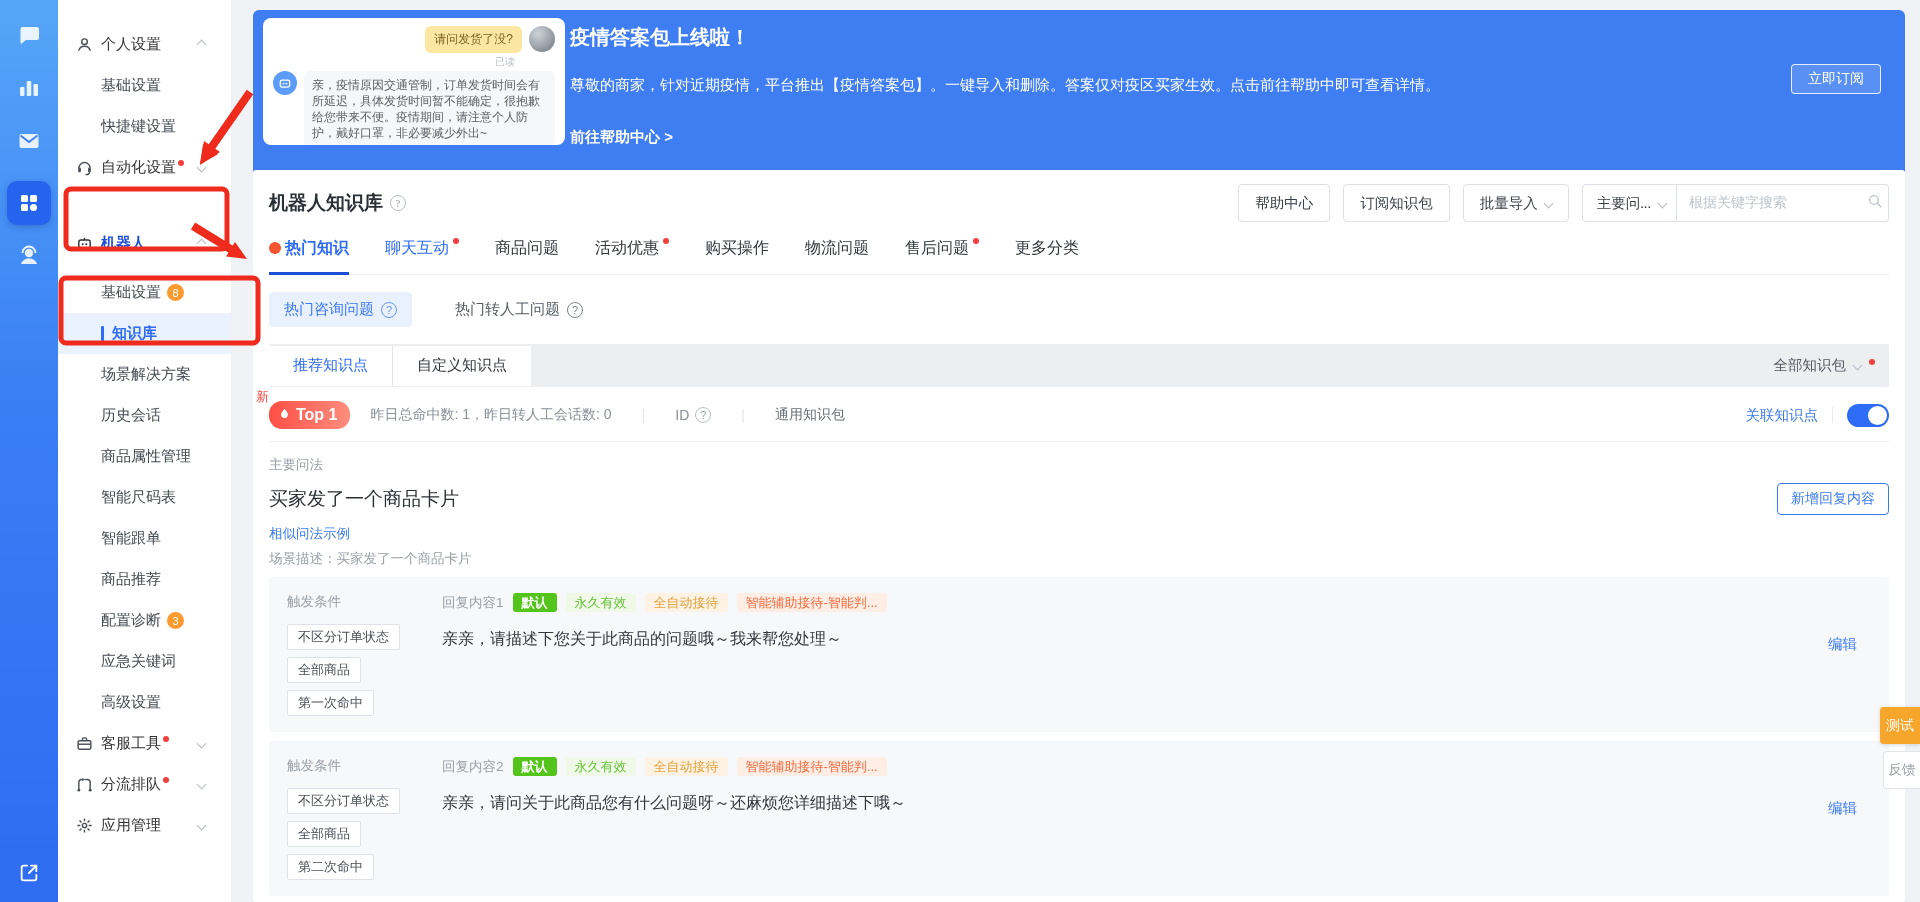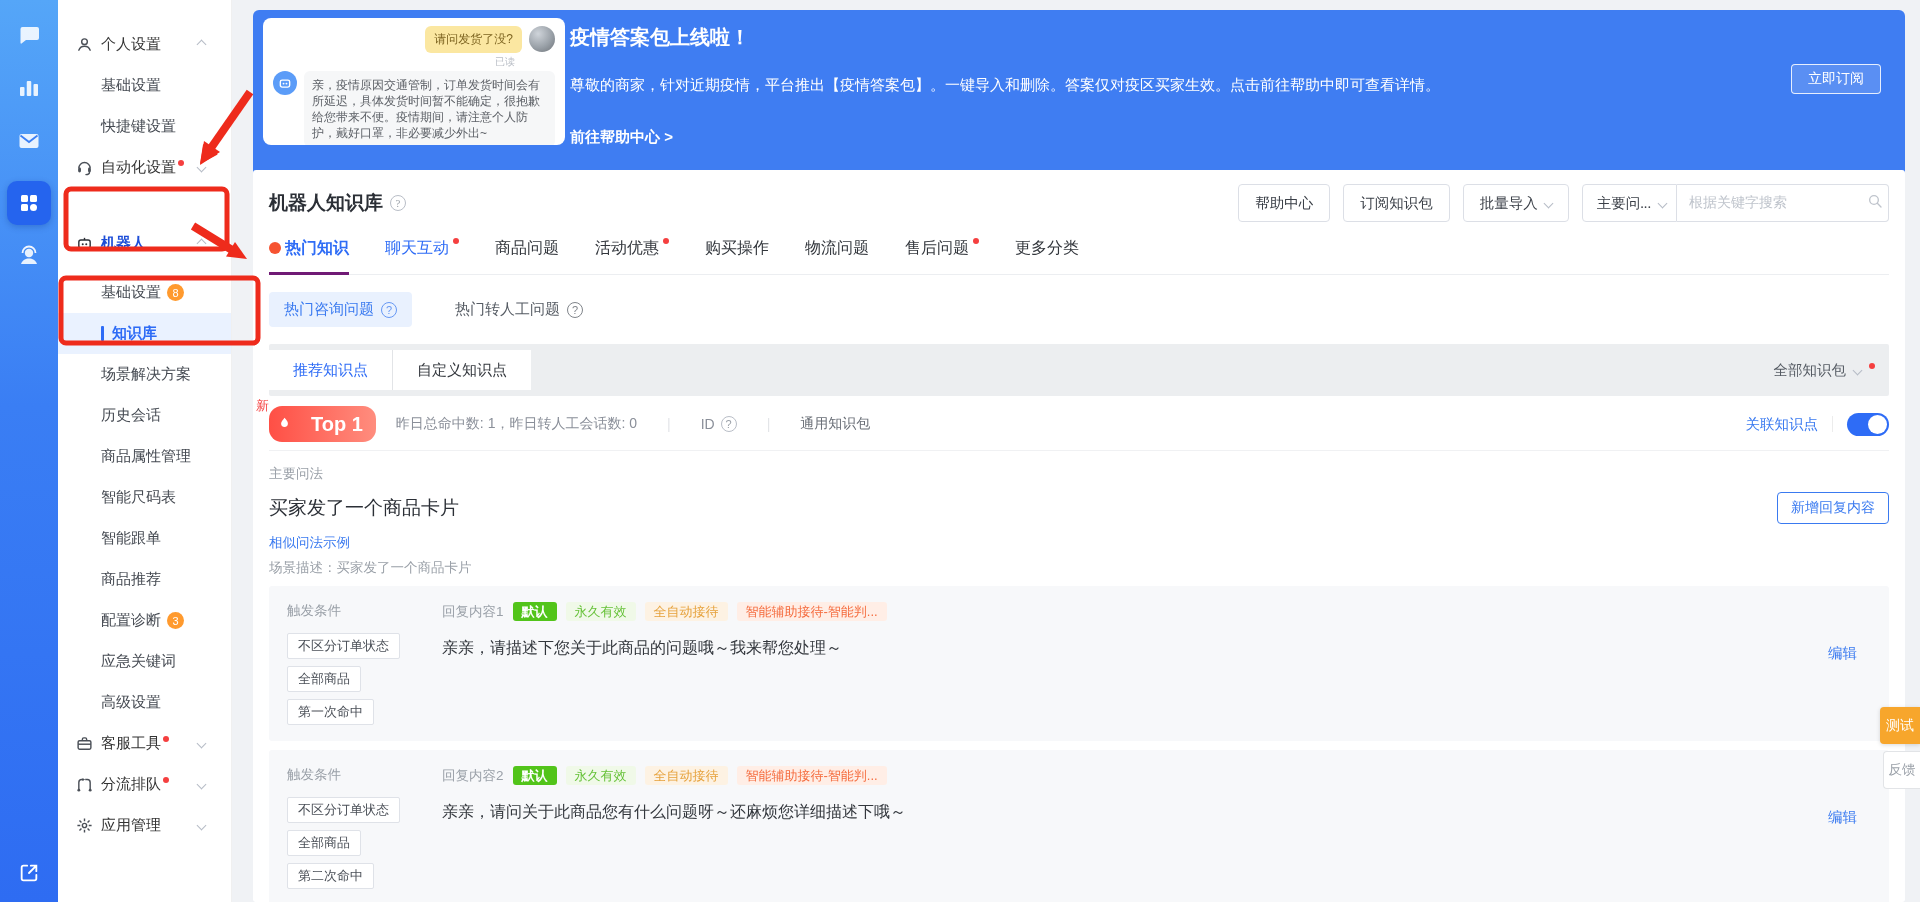--- a/index.html
+++ b/index.html
@@ -59,42 +59,42 @@
   .btn { height:38px; padding:0 16px; background:#fff; border:1px solid #dcdfe6; border-radius:4px; font-size:14.5px; color:#3a3f47; display:flex; align-items:center; gap:7px; cursor:pointer; }
   .search-group { display:flex; align-items:stretch; }
   .search-select { height:38px; border:1px solid #dcdfe6; border-radius:4px 0 0 4px; padding:0 10px 0 14px; font-size:14.5px; color:#3a3f47; display:flex; align-items:center; gap:8px; cursor:pointer; background:#fff; }
   .search-box { height:38px; width:212px; border:1px solid #dcdfe6; border-left:none; border-radius:0 4px 4px 0; display:flex; align-items:center; padding:0 10px 0 12px; }
   .search-box input { border:none; outline:none; flex:1; font-size:14px; color:#333; font-family:inherit; }
   .search-box input::placeholder { color:#bfc4cc; }
 
   
   .tabs { display:flex; gap:36px; margin-top:16px; border-bottom:1px solid #eceef1; }
   .tab { font-size:16px; color:#33373d; padding-bottom:13px; position:relative; cursor:pointer; display:flex; align-items:flex-start; gap:4px; }
-  .tab.active { color:#2e6cf6; font-weight:600; border-bottom:3px solid #701a75; margin-bottom:-1px; }
+  .tab.active { color:#2e6cf6; font-weight:600; border-bottom:3px solid #1d4ed8; margin-bottom:-1px; }
   .tab.blue { color:#2e6cf6; }
   .fire-dot { width:12px; height:12px; border-radius:50%; background:#f65331; margin-top:4px; }
   .tab .red-dot { margin:0; }
 
   
   .pills { display:flex; gap:28px; margin-top:17px; align-items:center; }
   .pill { font-size:15px; color:#555b63; display:flex; align-items:center; gap:7px; padding:8px 15px; border-radius:4px; cursor:pointer; }
   .pill.active { background:#e9f1fe; color:#3a7af0; }
   .pill .qicon { border-color:currentColor; color:currentColor; opacity:.75; }
 
   
-  .strip { display:flex; align-items:center; margin-top:17px; height:52px; background:#eceef0; border-radius:2px; }
+  .strip { display:flex; align-items:center; margin-top:17px; height:43px; background:#eceef0; border-radius:2px; }
   .strip-tab { height:40px; display:flex; align-items:center; padding:0 24px; background:#fff; font-size:15px; color:#33373d; cursor:pointer; }
   .strip-tab.active { color:#2e6cf6; }
   .strip-sep { width:1px; height:40px; background:#e2e4e7; }
   .strip-right { margin-left:auto; margin-right:14px; display:flex; align-items:center; gap:8px; font-size:14.5px; color:#555b63; cursor:pointer; }
 
   
   .top-row { position:relative; display:flex; align-items:center; margin-top:12px; height:32px; }
   .new-mark { position:absolute; left:-13px; top:-11px; color:#f53f3f; font-size:13px; }
-  .top1 { height:36px; border-radius:13px; background:linear-gradient(90deg,#ff4f45,#ff8d7e); color:#fff; font-size:20px; font-weight:600; display:flex; align-items:center; gap:20px; padding:0 13px 0 9px; }
+  .top1 { height:28px; border-radius:13px; background:linear-gradient(90deg,#ff4f45,#ff8d7e); color:#fff; font-size:16px; font-weight:600; display:flex; align-items:center; gap:5px; padding:0 13px 0 9px; }
   .top-stats { margin-left:20px; color:#8a8f99; font-size:14px;text-align:right; }
   .vsep { color:#e3e5e8; margin:0 30px; font-size:14px; }
   .top-id { color:#8a8f99; font-size:14px; display:flex; align-items:center; gap:6px; }
   .top-pack { color:#6a6f77; font-size:14px; }
   .top-right { margin-left:auto; display:flex; align-items:center; gap:14px; }
   .link-blue { color:#3a7af0; font-size:14.5px; cursor:pointer; }
   .tsep { width:1px; height:16px; background:#ececec; }
   .toggle { width:42px; height:23px; border-radius:12px; background:#2e6cf6; position:relative; cursor:pointer; }
   .toggle .knob { position:absolute; right:2px; top:2px; width:19px; height:19px; border-radius:50%; background:#fff; }
   .hr { border-bottom:1px solid #f0f1f3; margin-top:10px; }

